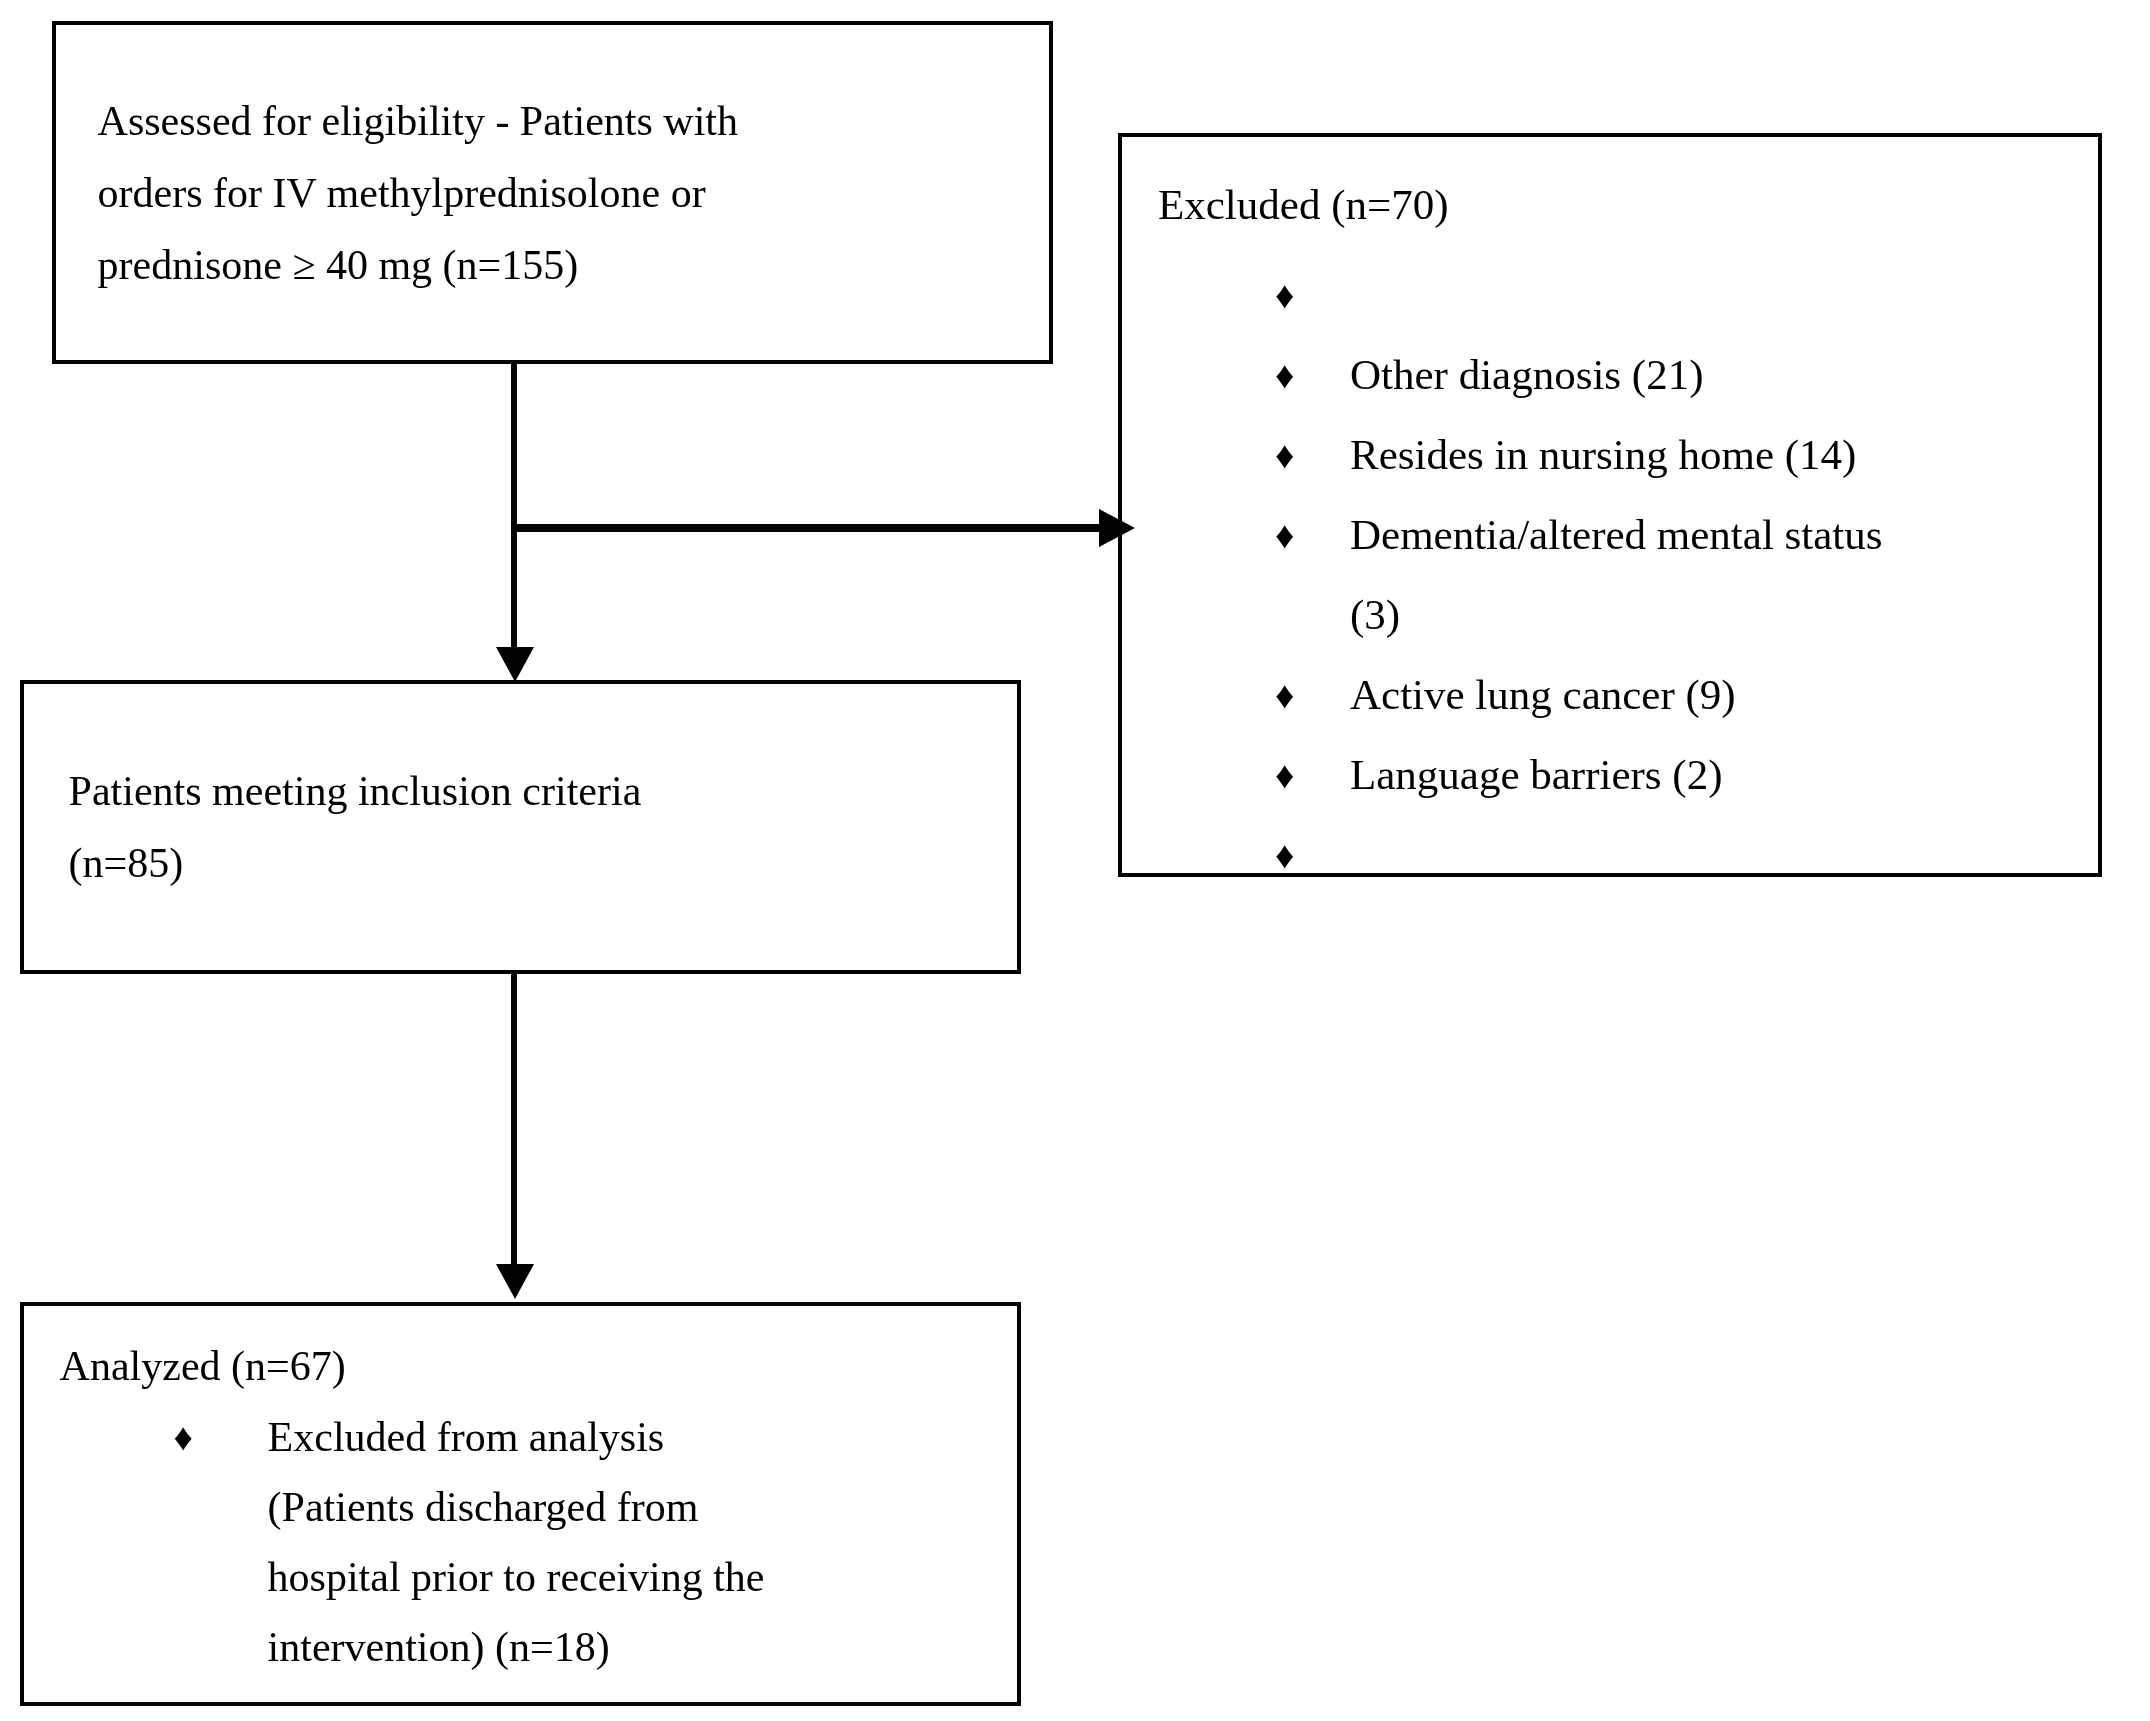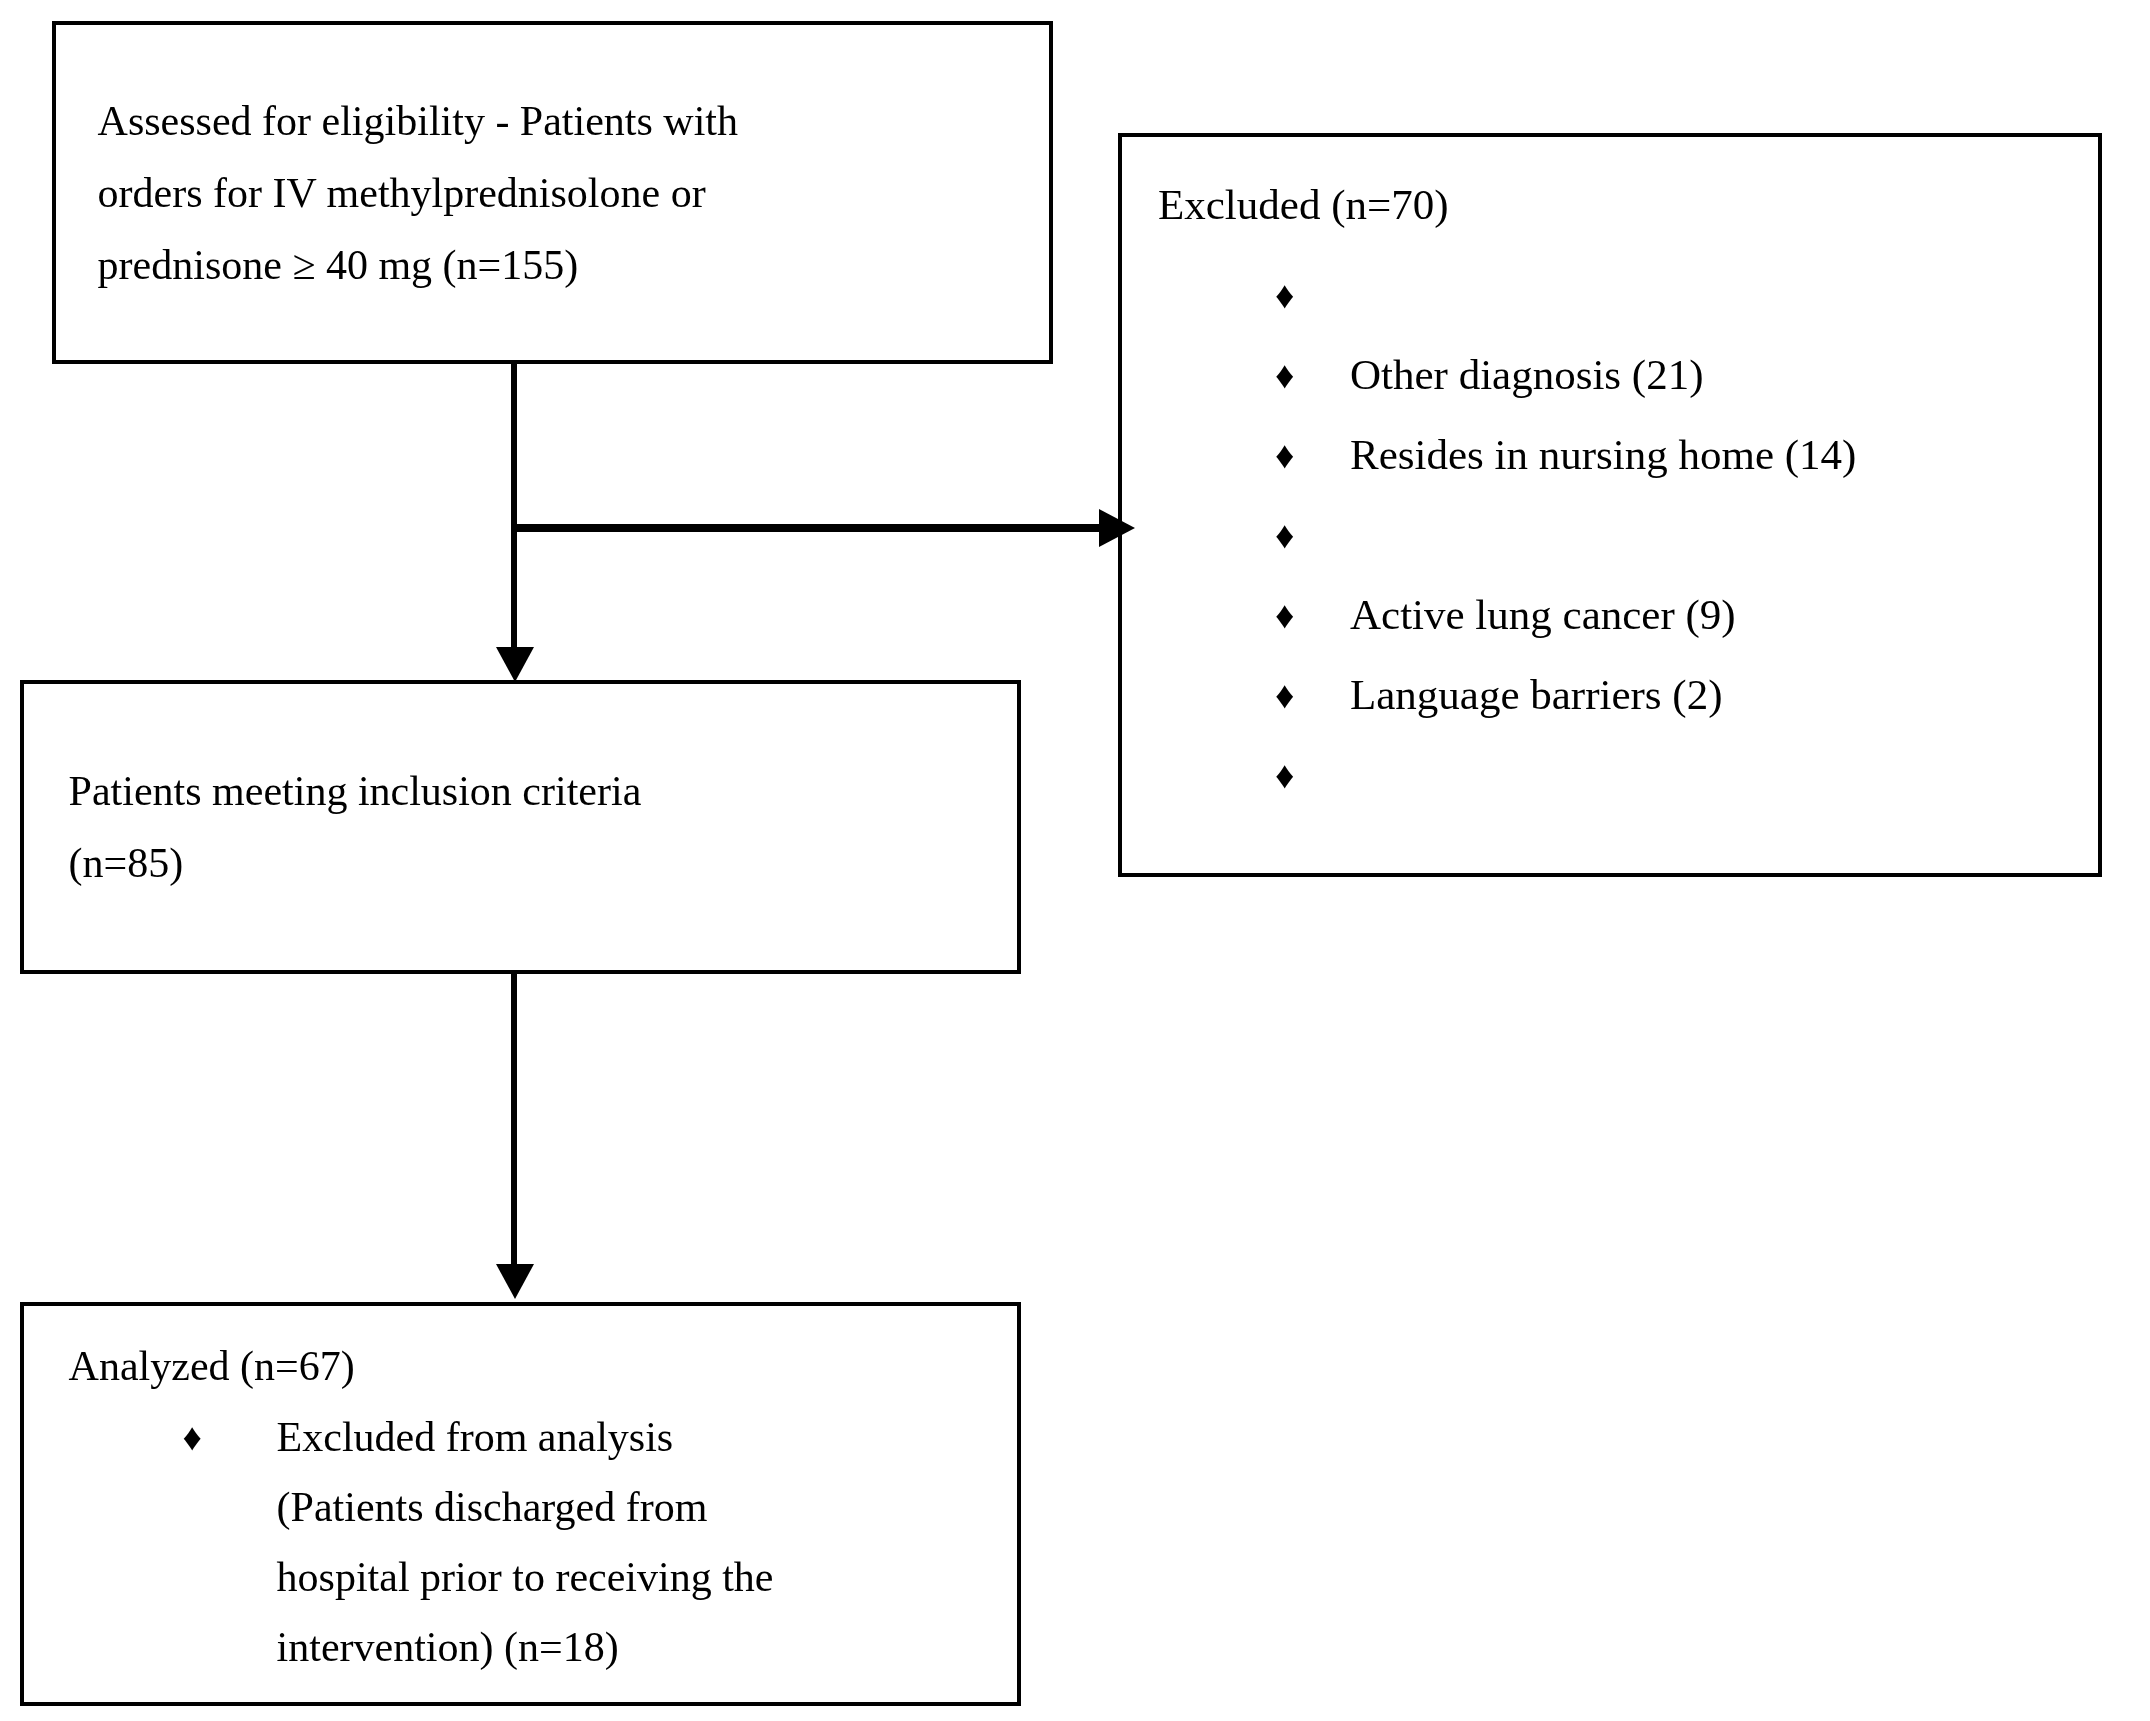--- a/index.html
+++ b/index.html
@@ -52,21 +52,21 @@
   #box-inclusion {
     left:19.6px; top:680px; width:1001px; height:294px;
     display:flex; align-items:center;
     padding:0 28px 0 45px;
     font-size:42px; line-height:72px;
   }
 
   
   #box-analyzed {
     left:19.6px; top:1302px; width:1001px; height:404px;
-    padding:25px 18px 0 45px;
+    padding:25px 18px 0 36px;
     font-size:42px;
   }
   #box-analyzed .box-title { line-height:70px; }
   #box-analyzed .dlist { margin-top:1.4px; }
   #box-analyzed .dlist li { padding-left:114px; line-height:70px; }
   #box-analyzed .bullet { width:94px; }
 
   
   .vline, .hline { position:absolute; background:#000000; }
   #trunk-line-1 { left:511px; top:364px; width:6.3px; height:288px; }
@@ -108,20 +108,22 @@
       <li>
         <span class="bullet">♦</span>
         <span class="item-text pre">Other diagnosis (21)</span>
       </li>
       <li>
         <span class="bullet">♦</span>
         <span class="item-text pre">Resides in nursing home (14)</span>
       </li>
       <li>
         <span class="bullet">♦</span>
+        <span class="item-text pre">Dementia/altered mental status
+(3)</span>
       </li>
       <li>
         <span class="bullet">♦</span>
         <span class="item-text pre">Active lung cancer (9)</span>
       </li>
       <li>
         <span class="bullet">♦</span>
         <span class="item-text pre">Language barriers (2)</span>
       </li>
       <li>

